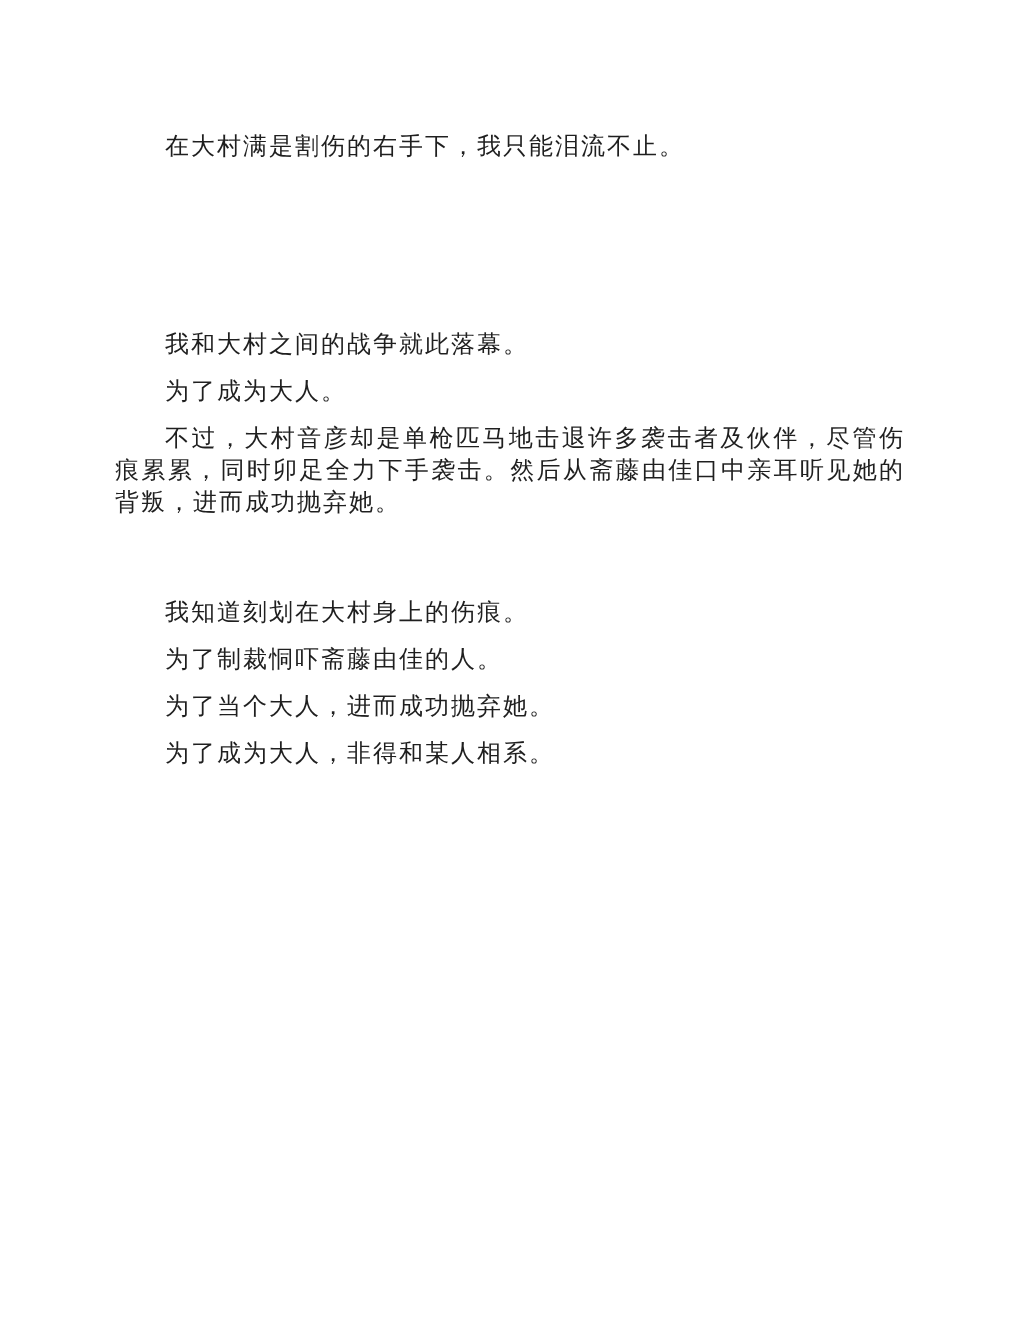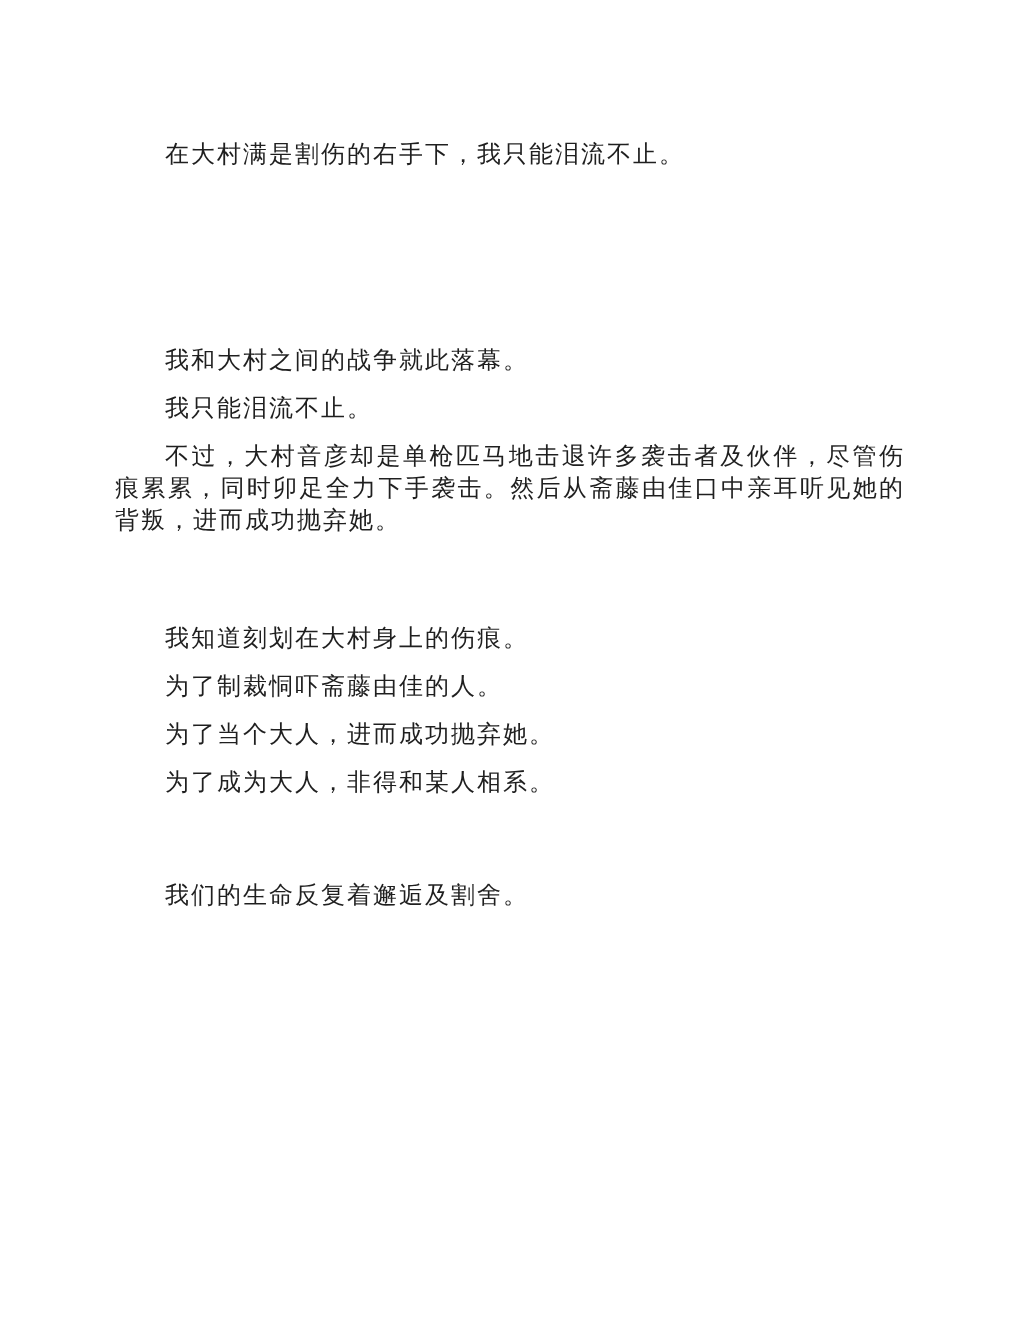--- a/index.html
+++ b/index.html
@@ -15,21 +15,21 @@
     overflow: hidden;
     font-family: "Liberation Serif", "DejaVu Serif", serif;
   }
   .text-column {
     position: absolute;
     left: 115px;
     top: 122px;
     width: 790px;
   }
   p.para {
-    margin: 16px 0 15px 0;
+    margin: 8px 0 15px 0;
     padding: 0;
     font-size: 24px;
     line-height: 32px;
     letter-spacing: 2px;
     color: #1f1f1f;
     text-indent: 50px;
     text-align: justify;
     font-weight: 400;
   }
   .spacer { width: 100%; }
@@ -41,28 +41,27 @@
 <body>
 
 <div class="page">
   <div class="text-column">
 
     <p class="para">在大村满是割伤的右手下，我只能泪流不止。</p>
 
     <div class="spacer spacer-large"></div>
 
     <p class="para">我和大村之间的战争就此落幕。</p>
-    <p class="para">我只能泪流不止。</p>
+    <p class="para">为了成为大人。</p>
     <p class="para">不过，大村音彦却是单枪匹马地击退许多袭击者及伙伴，尽管伤痕累累，同时卯足全力下手袭击。然后从斋藤由佳口中亲耳听见她的背叛，进而成功抛弃她。</p>
 
     <div class="spacer spacer-medium"></div>
 
     <p class="para">我知道刻划在大村身上的伤痕。</p>
     <p class="para">为了制裁恫吓斋藤由佳的人。</p>
     <p class="para">为了当个大人，进而成功抛弃她。</p>
     <p class="para">为了成为大人，非得和某人相系。</p>
 
     <div class="spacer spacer-small"></div>
 
-    <p class="para">我们的生命反复着邂逅及割舍。</p>
 
   </div>
 </div>
 
 </body></html>

